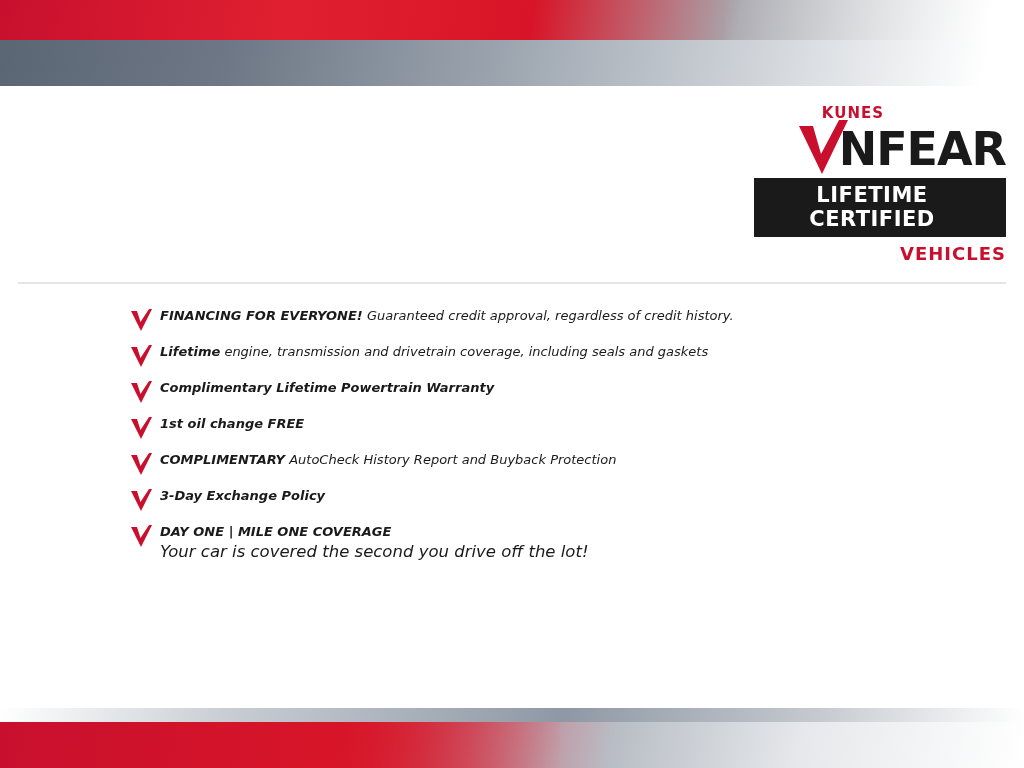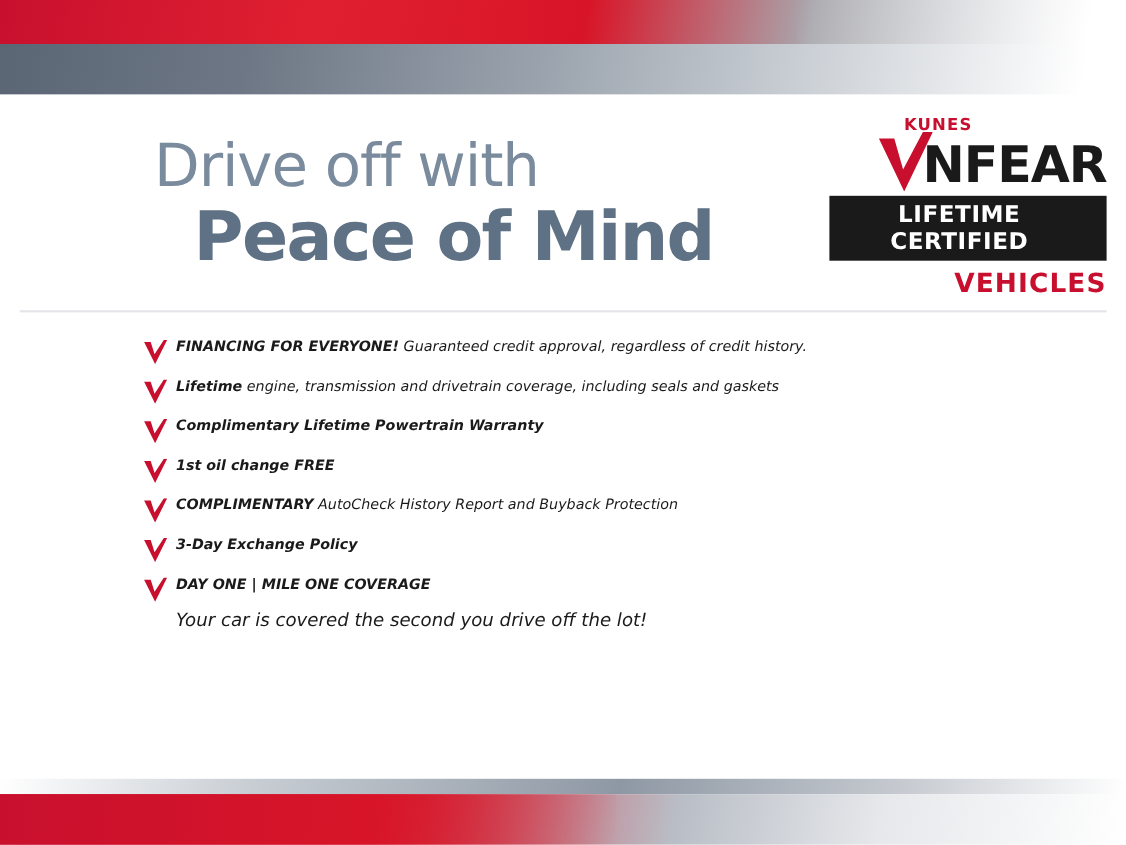--- a/index.html
+++ b/index.html
@@ -165,21 +165,21 @@
     font-weight: bold;
     font-size: 21px;
     letter-spacing: 0.5px;
     padding: 5px 26px 6px 10px;
     text-align: center;
   }
   .logo-vehicles {
     margin-top: 6px;
     font-family: "DejaVu Sans", sans-serif;
     font-weight: bold;
-    font-size: 24px;
+    font-size: 18px;
     color: #c8102e;
     letter-spacing: 1px;
   }
 
   
   .bullets {
     position: absolute;
     left: 130px;
     top: 308px;
     width: 840px;
@@ -205,37 +205,33 @@
   }
   .bullet-text b {
     font-weight: bold;
   }
   .sub-line {
     font-family: "DejaVu Sans", sans-serif;
     font-size: 16.5px;
     font-style: italic;
     color: #1a1a1a;
     margin-left: 30px;
-    margin-top: 14px;
+    margin-top: 2px;
   }
 </style>
 </head>
 <body>
 
 <div class="page">
 
   <div class="top-red"></div>
   <div class="top-grey"></div>
   <div class="top-white-strip"></div>
   <div class="left-edge"></div>
 
-  <div class="headline">
-    <span class="line1">Drive off with</span>
-    <span class="line2">Peace of Mind</span>
-  </div>
 
   <div class="divider"></div>
 
   <div class="logo">
     <div class="logo-kunes">KUNES</div>
     <div class="logo-nofear">
       <span class="nf-text">N</span>
       <span class="nf-text">FEAR</span>
       <svg class="logo-check" viewBox="0 0 52 54">
         <path d="M3 6 L17 6 L25 34 L43 0 L52 0 L26 54 Z" fill="#c8102e"></path>

